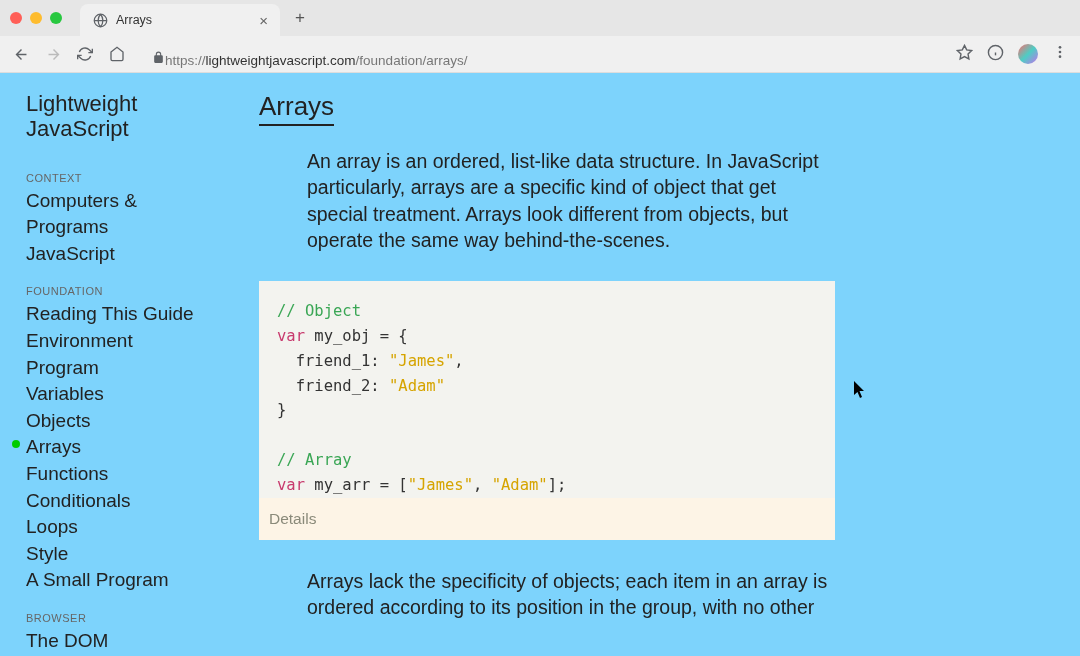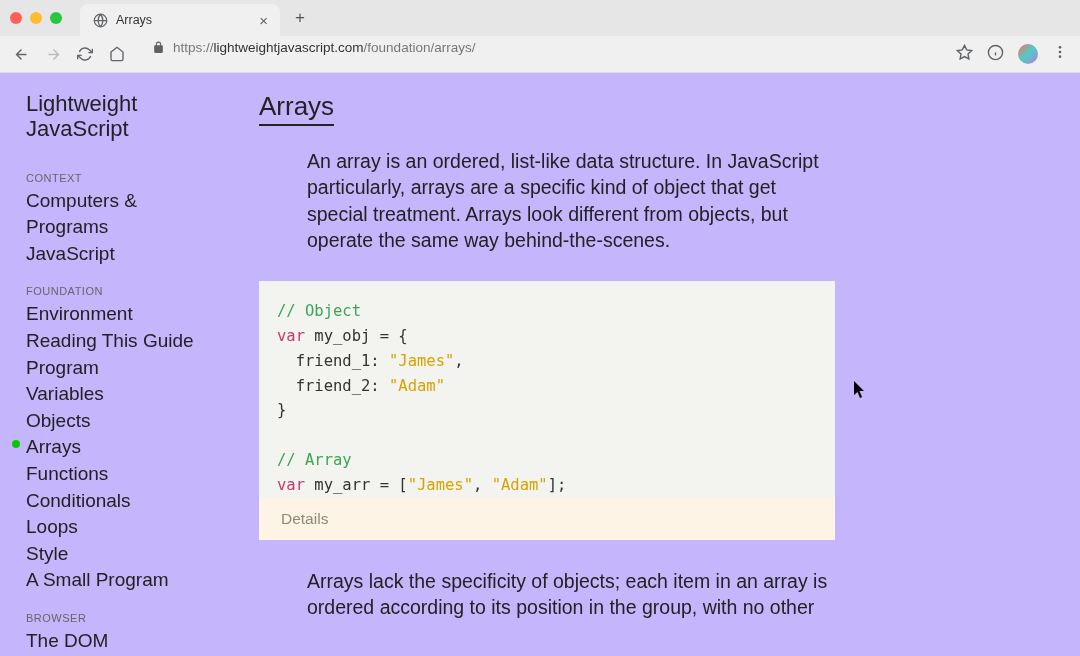--- a/index.html
+++ b/index.html
@@ -82,23 +82,22 @@
   align-items: center;
   justify-content: center;
   color: #5f6368;
   cursor: pointer;
 }
 .nav-icon.disabled { color: #bbb; }
 .address-bar {
   flex: 1;
   height: 28px;
   display: flex;
-  align-items: flex-start;
+  align-items: flex-end;
   padding: 0 12px;
-  gap: 8px;
 }
 .lock-icon { color: #5f6368; }
 .url-text { font-size: 13.5px; color: #333; }
 .url-domain { color: #333; }
 .url-path { color: #777; }
 .toolbar-right {
   display: flex;
   gap: 14px;
   align-items: center;
 }
@@ -108,21 +107,21 @@
 }
 .avatar {
   width: 20px;
   height: 20px;
   border-radius: 50%;
   background: linear-gradient(135deg, #ff6b6b, #4ecdc4, #c471ed);
 }
 .content-area {
   display: flex;
   height: calc(656px - 72px);
-  background: #c4b5fd;
+  background: #7dd3fc;
 }
 .sidebar {
   width: 235px;
   padding: 18px 26px;
   font-size: 15.5px;
   color: #222;
   overflow-y: auto;
 }
 .site-title {
   font-size: 22px;
@@ -185,21 +184,21 @@
   font-size: 15.5px;
   line-height: 1.6;
   white-space: pre;
   color: #333;
 }
 .c-comment { color: #3aa655; }
 .c-keyword { color: #c83a6e; }
 .c-string { color: #d6a400; }
 .details-bar {
   background: #fdf4e6;
-  padding: 12px 22px;
+  padding: 12px 10px;
   font-size: 15.5px;
   color: #8a8a7a;
   cursor: pointer;
   margin-bottom: 28px;
 }
 .cursor {
   position: absolute;
   left: 854px;
   top: 381px;
   pointer-events: none;
@@ -286,22 +285,22 @@
   <aside class="sidebar">
     <div class="site-title">
       <span>Lightweight</span><br><span>JavaScript</span>
     </div>
 
     <div class="nav-section-header">CONTEXT</div>
     <div class="nav-item">Computers &amp; Programs</div>
     <div class="nav-item">JavaScript</div>
 
     <div class="nav-section-header">FOUNDATION</div>
+    <div class="nav-item">Reading This Guide</div>
     <div class="nav-item">Environment</div>
-    <div class="nav-item">Reading This Guide</div>
     <div class="nav-item">Program</div>
     <div class="nav-item">Variables</div>
     <div class="nav-item">Objects</div>
     <div class="nav-item active">Arrays</div>
     <div class="nav-item">Functions</div>
     <div class="nav-item">Conditionals</div>
     <div class="nav-item">Loops</div>
     <div class="nav-item">Style</div>
     <div class="nav-item">A Small Program</div>
 

